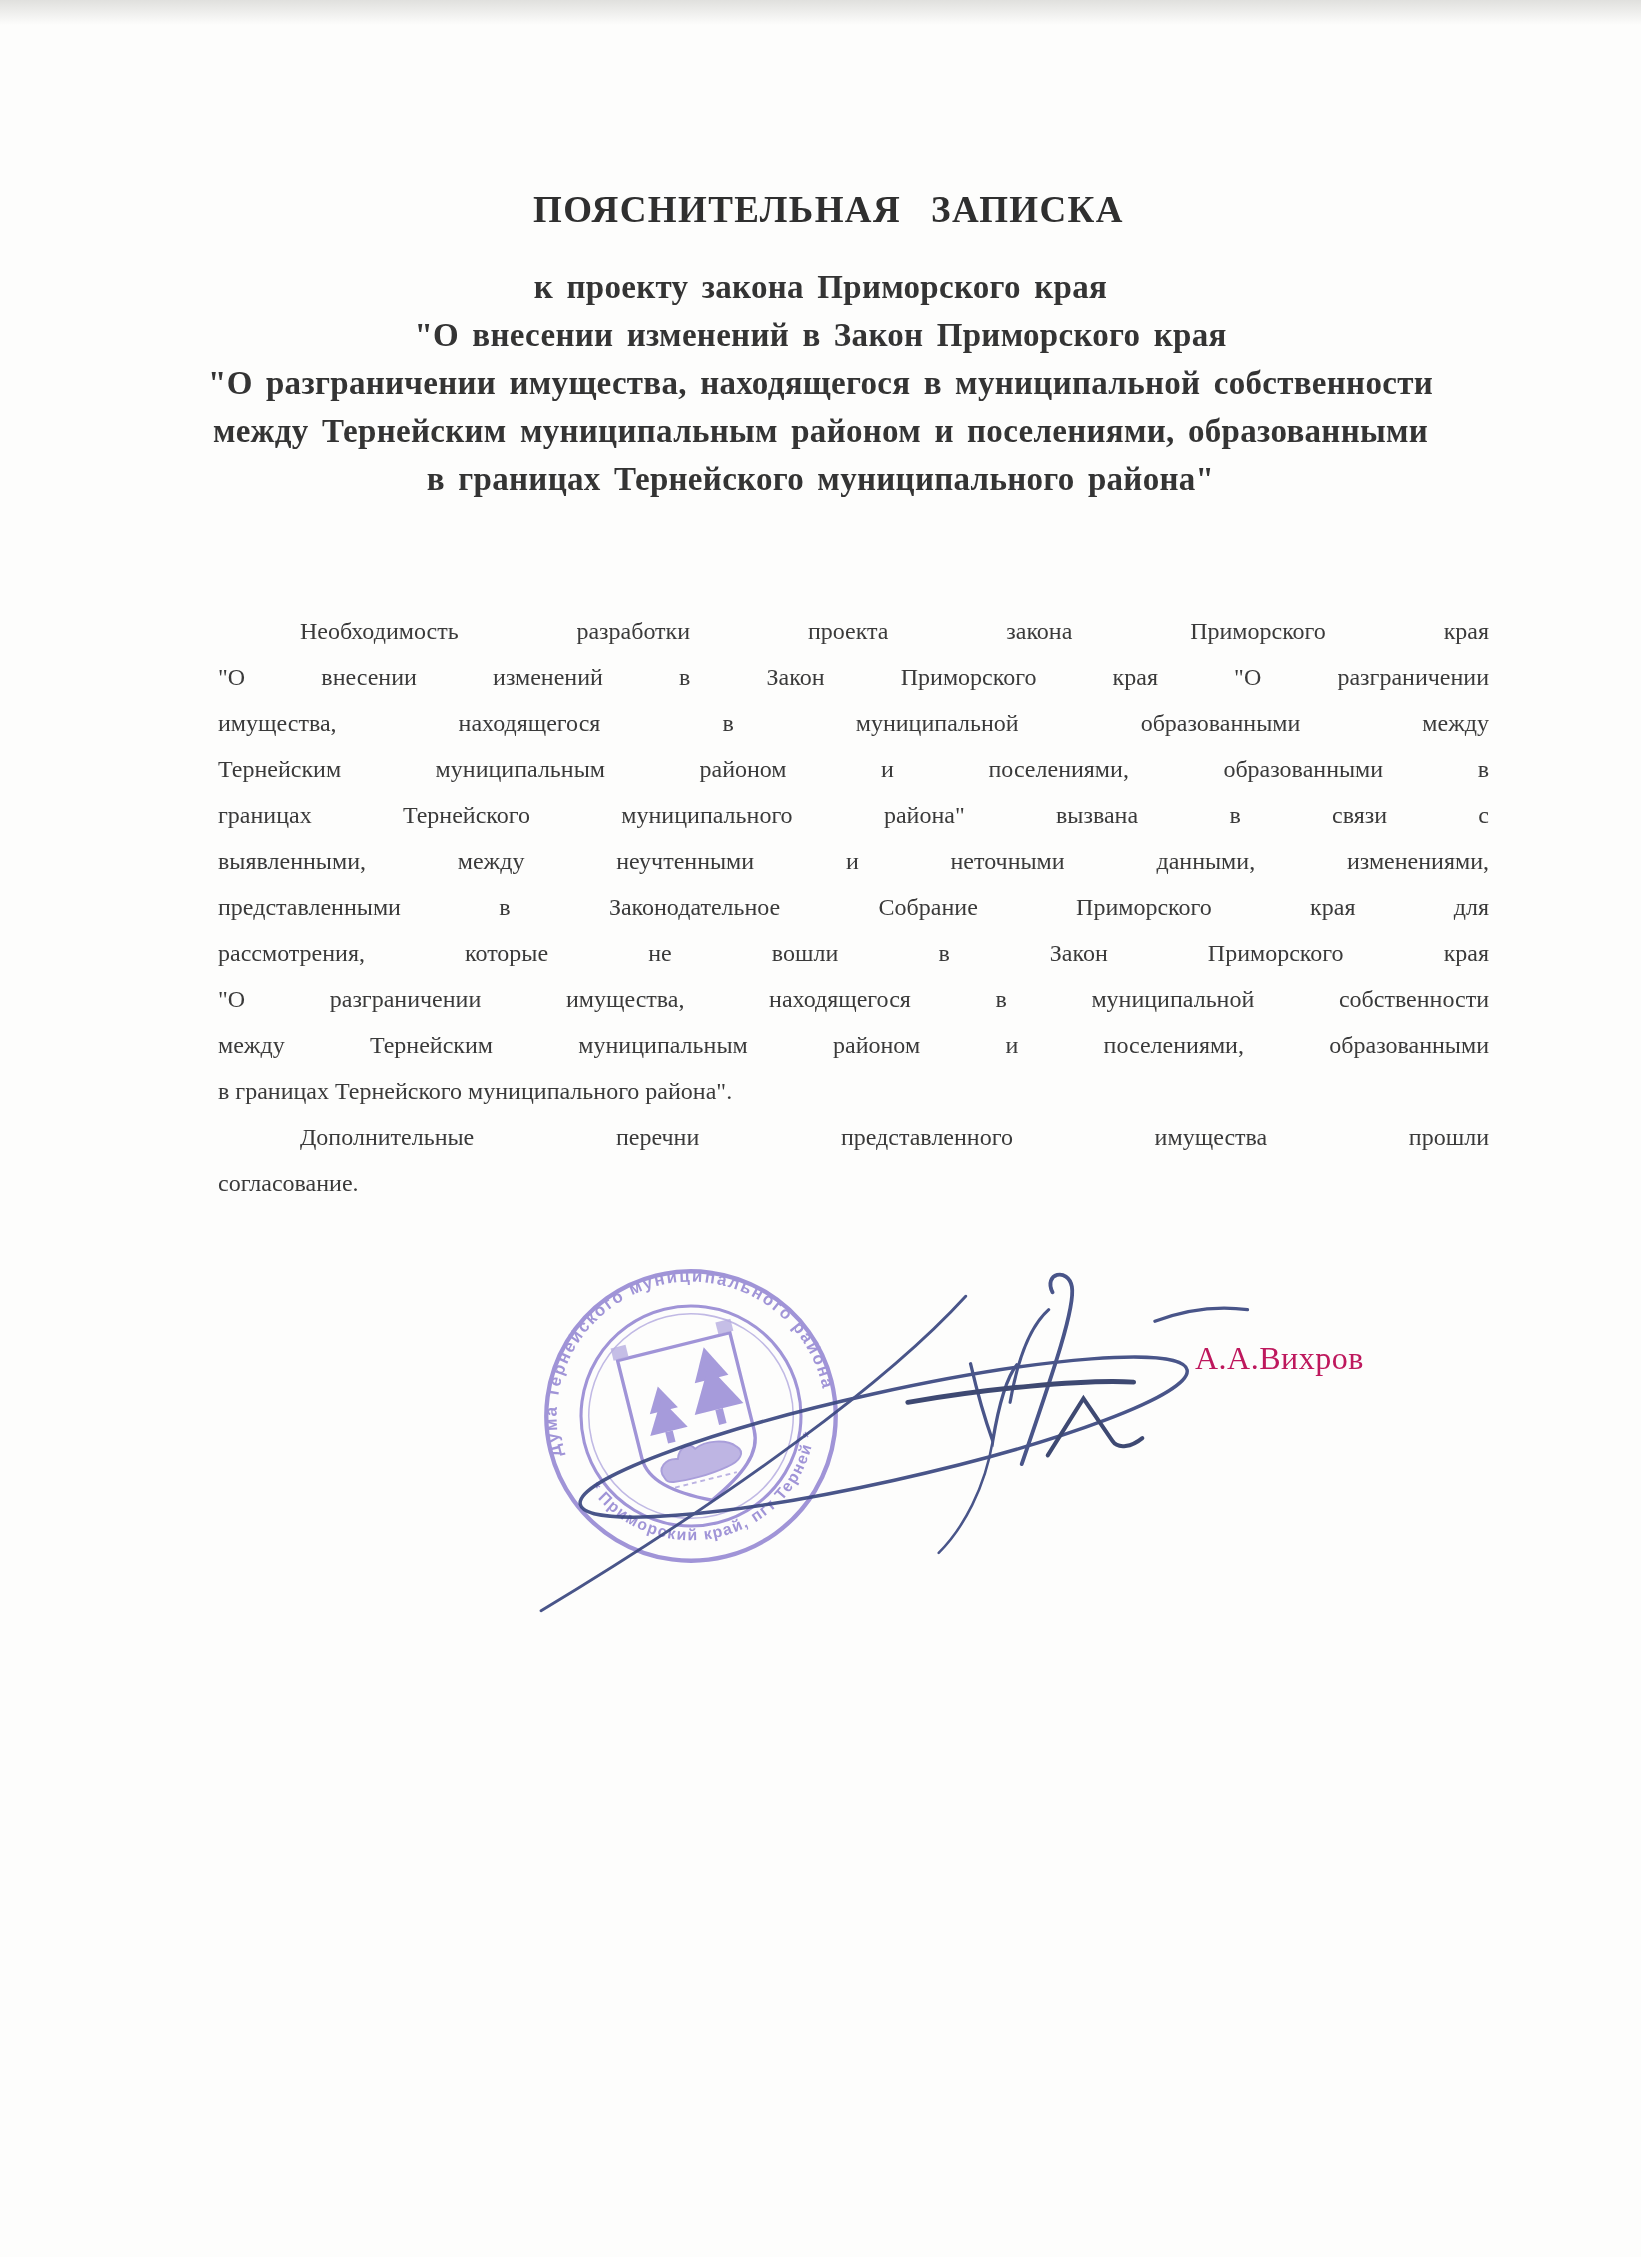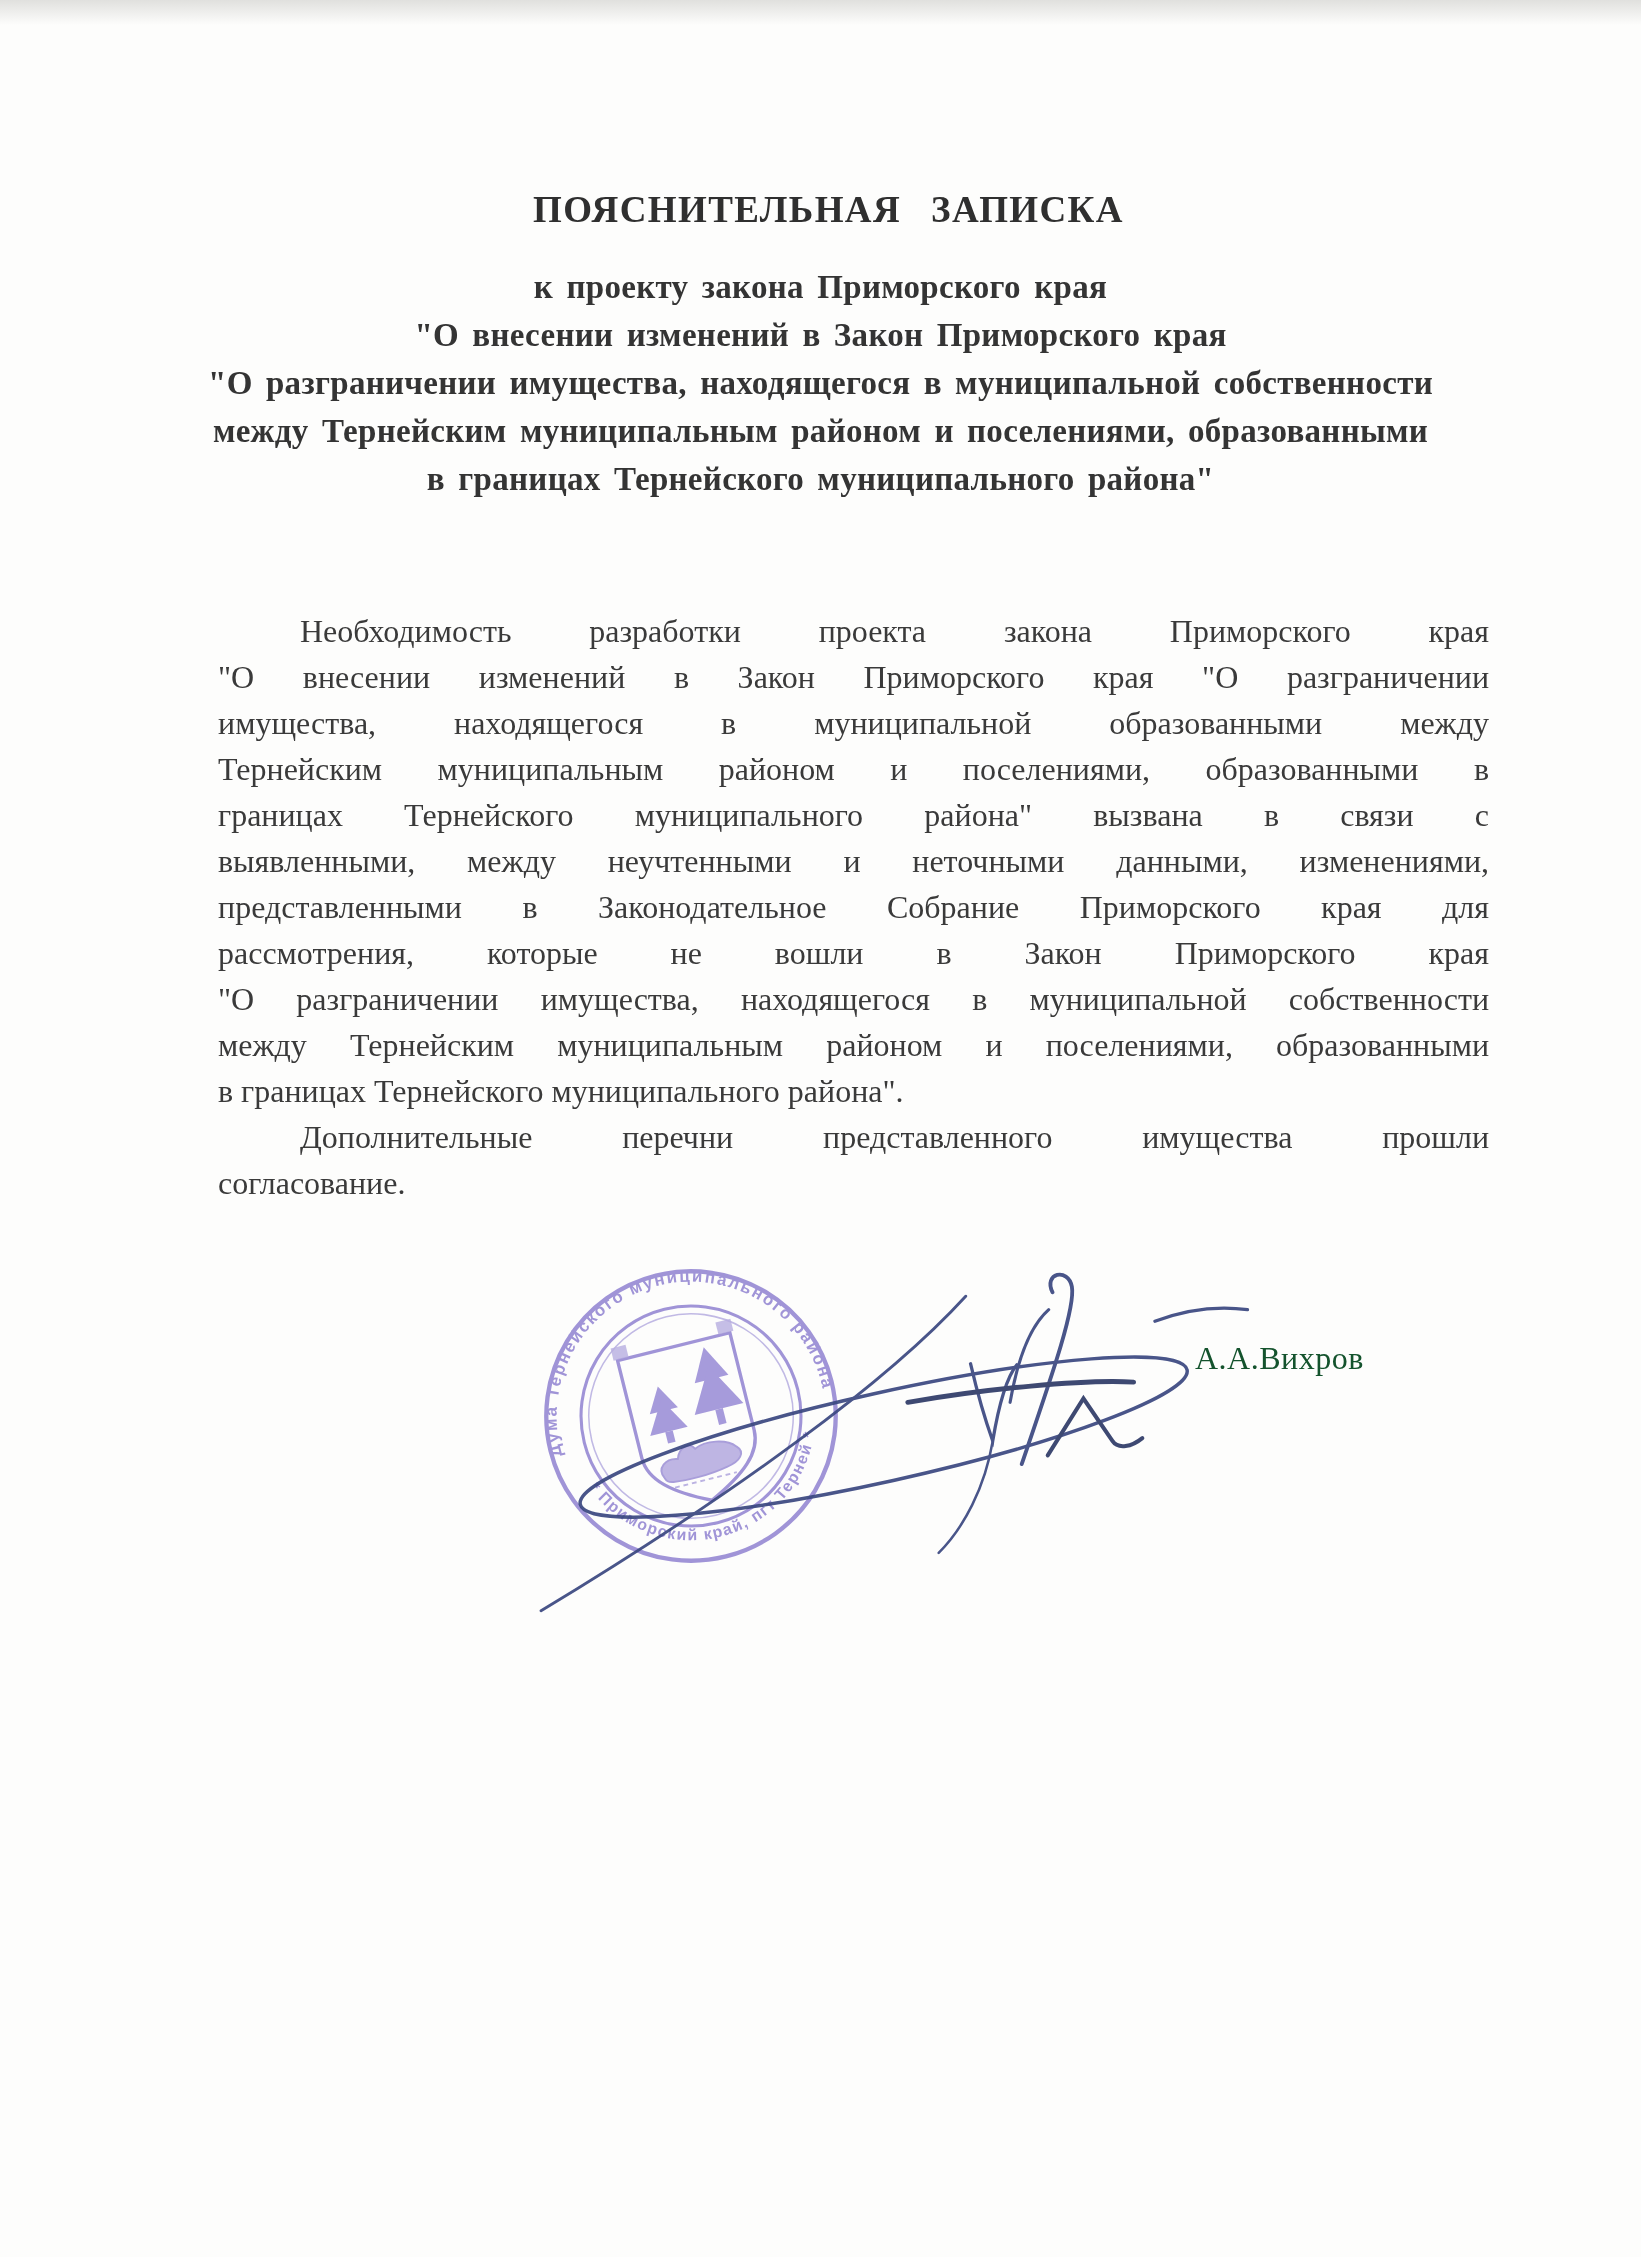--- a/index.html
+++ b/index.html
@@ -27,33 +27,33 @@
   .subtitle{
     position:absolute;left:0;top:263px;width:1641px;
     text-align:center;
     font-size:33px;line-height:48px;
     word-spacing:4.8px;letter-spacing:0.3px;
     color:#343434;
     font-weight:bold;
   }
   .body-text{
     position:absolute;left:218px;top:608px;width:1271px;
-    font-size:32px;line-height:46px;
+    font-size:24px;line-height:46px;
     color:#3a3a3a;
   }
   .jline{text-align:justify;text-align-last:justify;white-space:nowrap;}
   .lline{text-align:left;}
   .indent{text-indent:82px;}
   .sig-position{
     position:absolute;left:230px;top:1305px;
     font-size:32px;line-height:51px;color:#3a3a3a;
   }
   .sig-name{
     position:absolute;left:1195px;top:1340px;
-    font-size:32px;color:#14532d;letter-spacing:0.5px;
+    font-size:32px;color:#be185d;letter-spacing:0.5px;
   }
   .stamp-svg{position:absolute;left:527px;top:1252px;}
   .sign-svg{position:absolute;left:483px;top:1246px;}
   .stamp-text{
     font-family:"Liberation Sans","DejaVu Sans",sans-serif;
     font-weight:bold;
   }
 </style>
 </head>
 <body>

